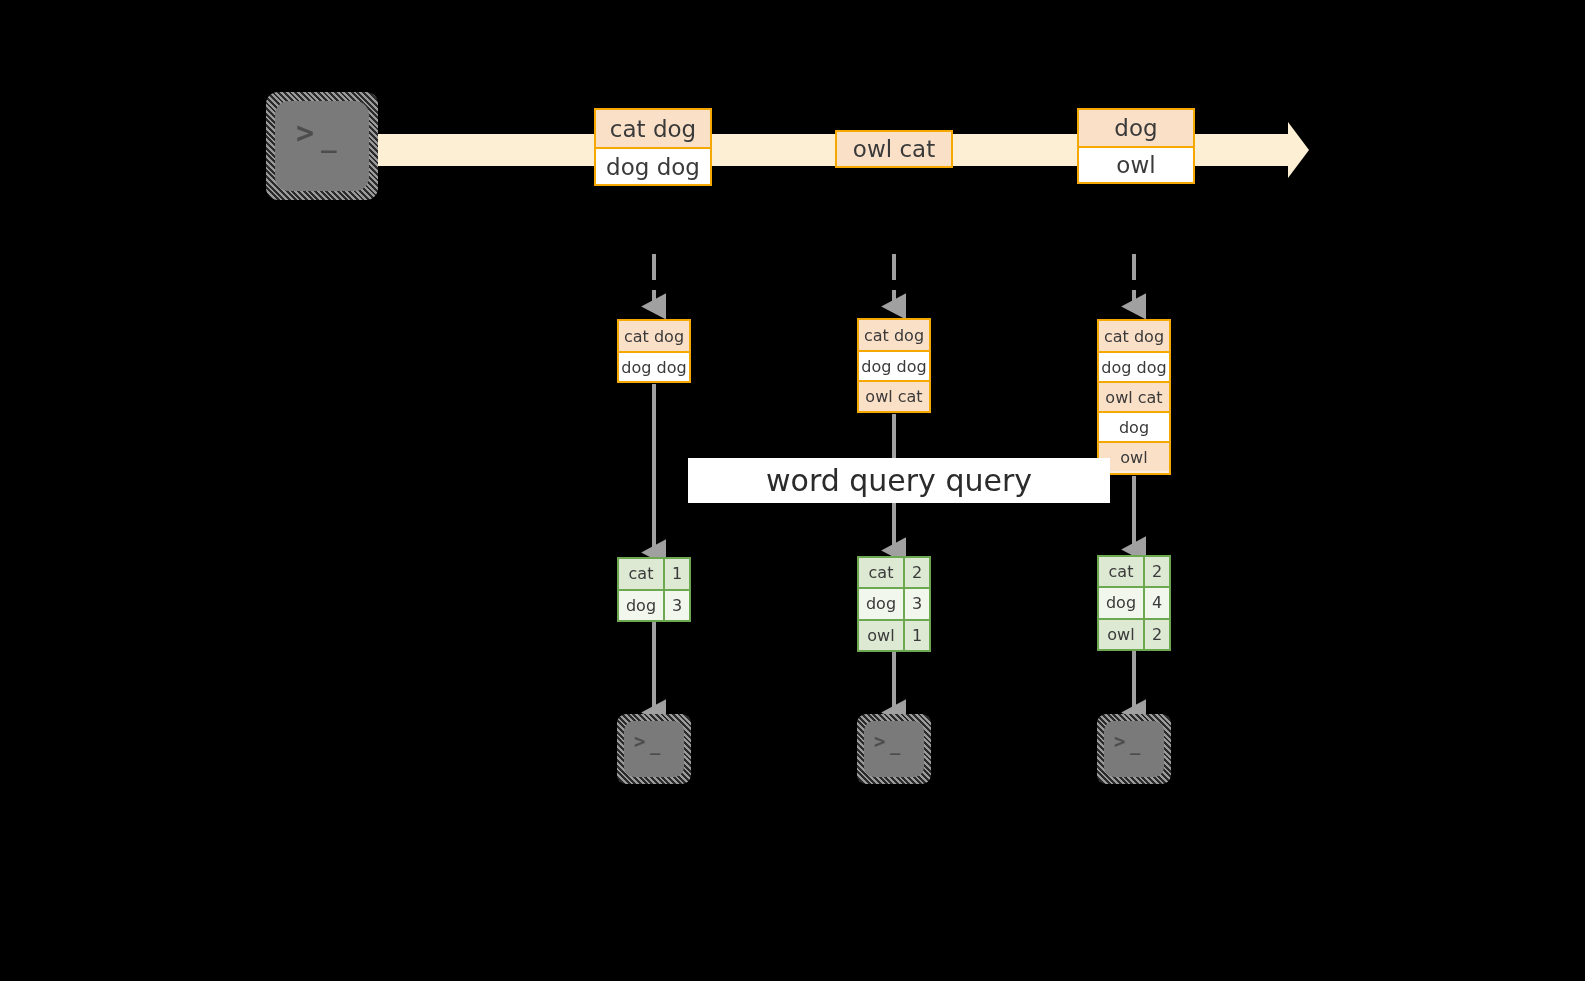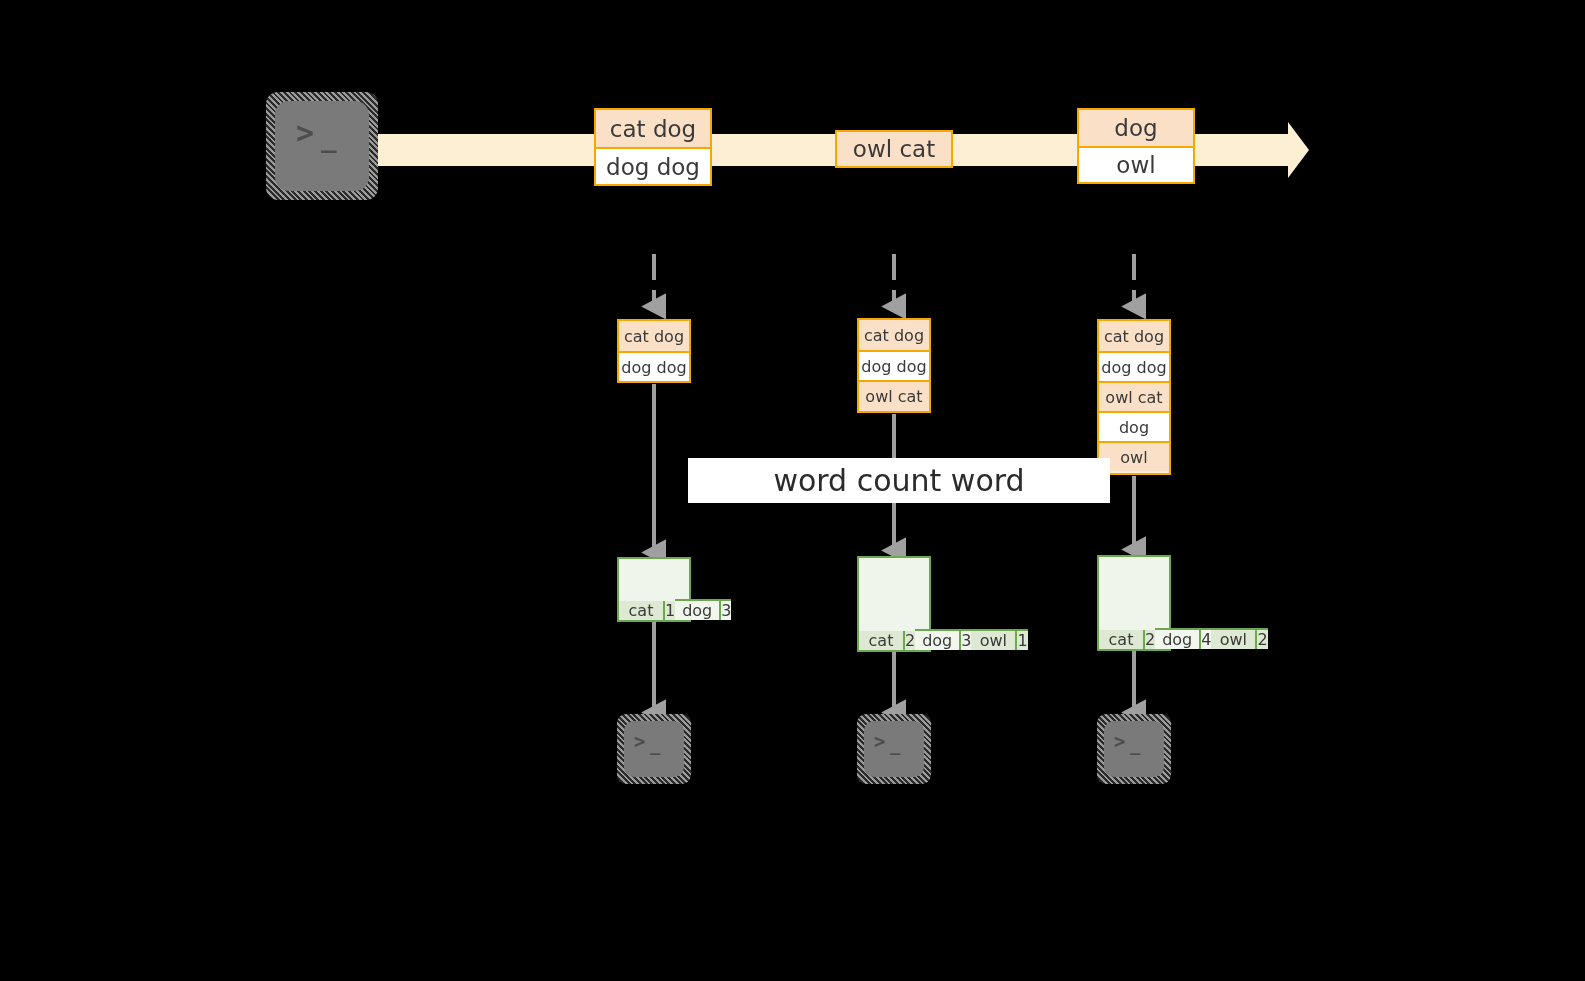--- a/index.html
+++ b/index.html
@@ -54,21 +54,21 @@
   
   .stack-token .row  { font-size: 16px; }
 
   
   .gtable {
     position: absolute;
     box-sizing: border-box;
     border: 2px solid #6CA84F;
     background: #EFF5EA;
     display: flex;
-    align-items: flex-end;
+    flex-direction: column;
   }
   .gtable .grow {
     box-sizing: border-box;
     display: flex;
     flex: 1 1 auto;
   }
   .gtable .grow.sep { border-top: 2px solid #6CA84F; }
   .gtable .gcell {
     box-sizing: border-box;
     display: flex;
@@ -189,21 +189,21 @@
   </div>
 
   <div class="obox stack-token" style="left:1097px; top:319px; width:74px; height:156px;">
     <div class="row dark" style="height:30px;">cat dog</div>
     <div class="row light sep" style="height:30px;">dog dog</div>
     <div class="row dark sep" style="height:30px;">owl cat</div>
     <div class="row light sep" style="height:30px;">dog</div>
     <div class="row dark sep" style="height:30px;">owl</div>
   </div>
 
-  <div class="wlabel" style="left:688px; top:458px; width:422px; height:45px;">word count word</div>
+  <div class="wlabel" style="left:688px; top:458px; width:422px; height:45px;">word query query</div>
 
   <div class="gtable" style="left:617px; top:557px; width:74px; height:65px;">
     <div class="grow dark">
       <div class="gcell key">cat</div>
       <div class="gcell val">1</div>
     </div>
     <div class="grow light sep">
       <div class="gcell key">dog</div>
       <div class="gcell val">3</div>
     </div>

